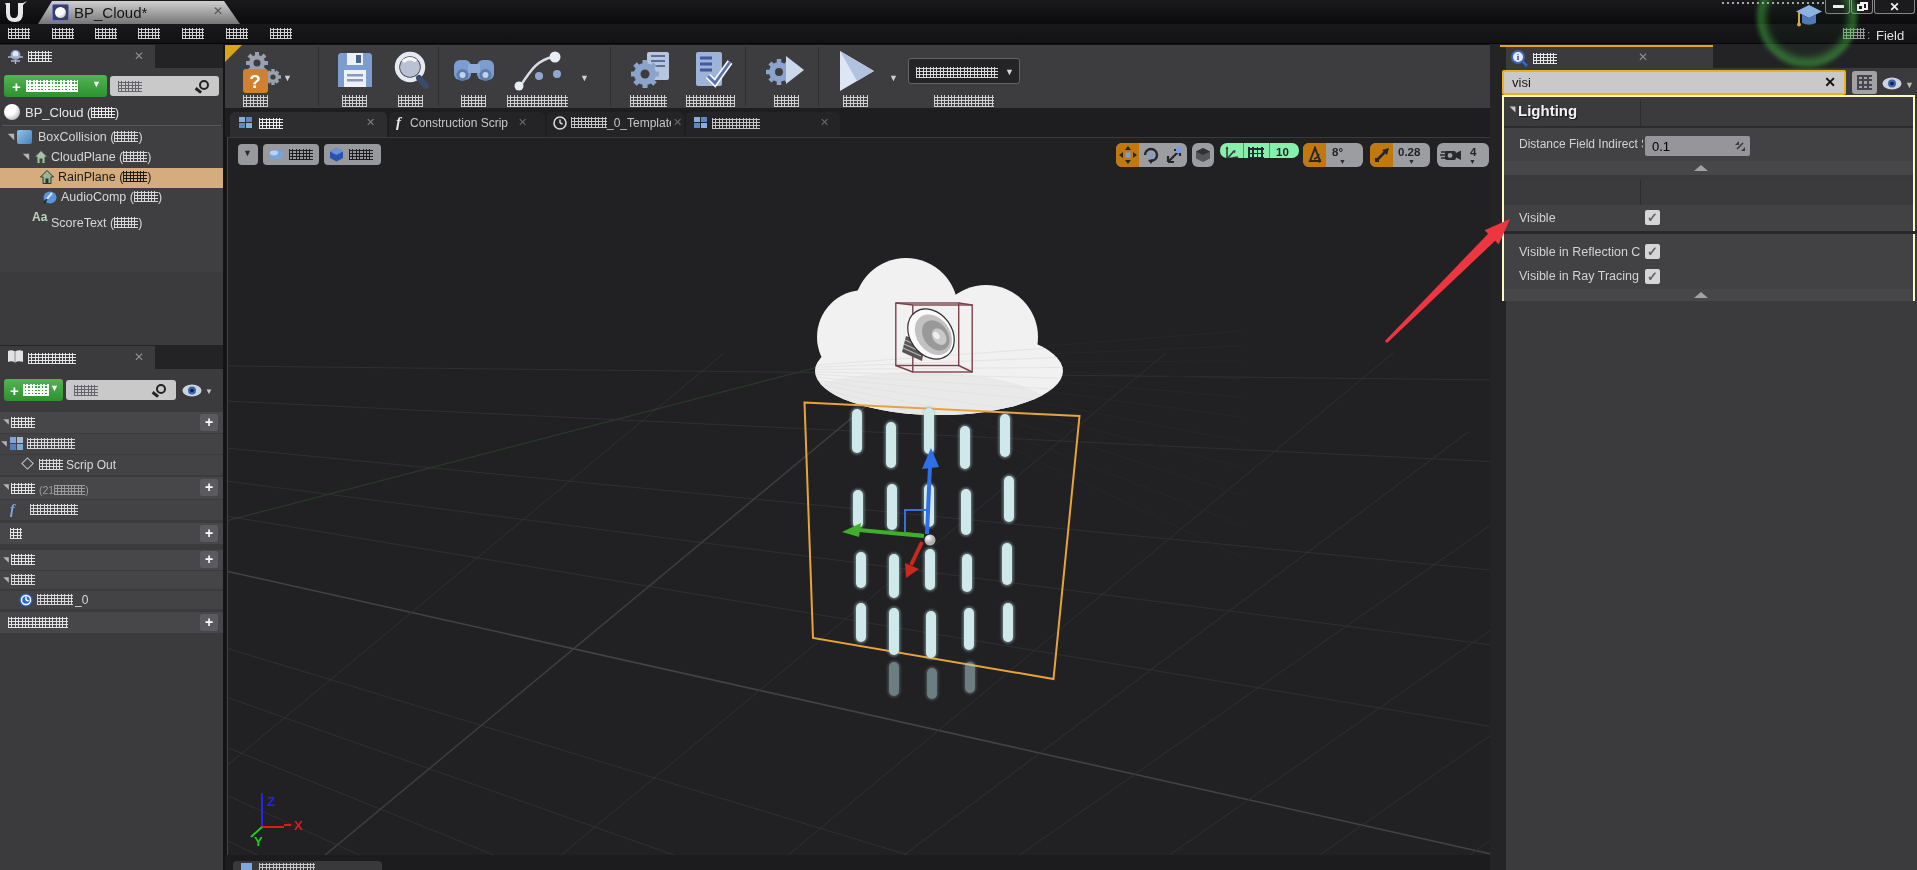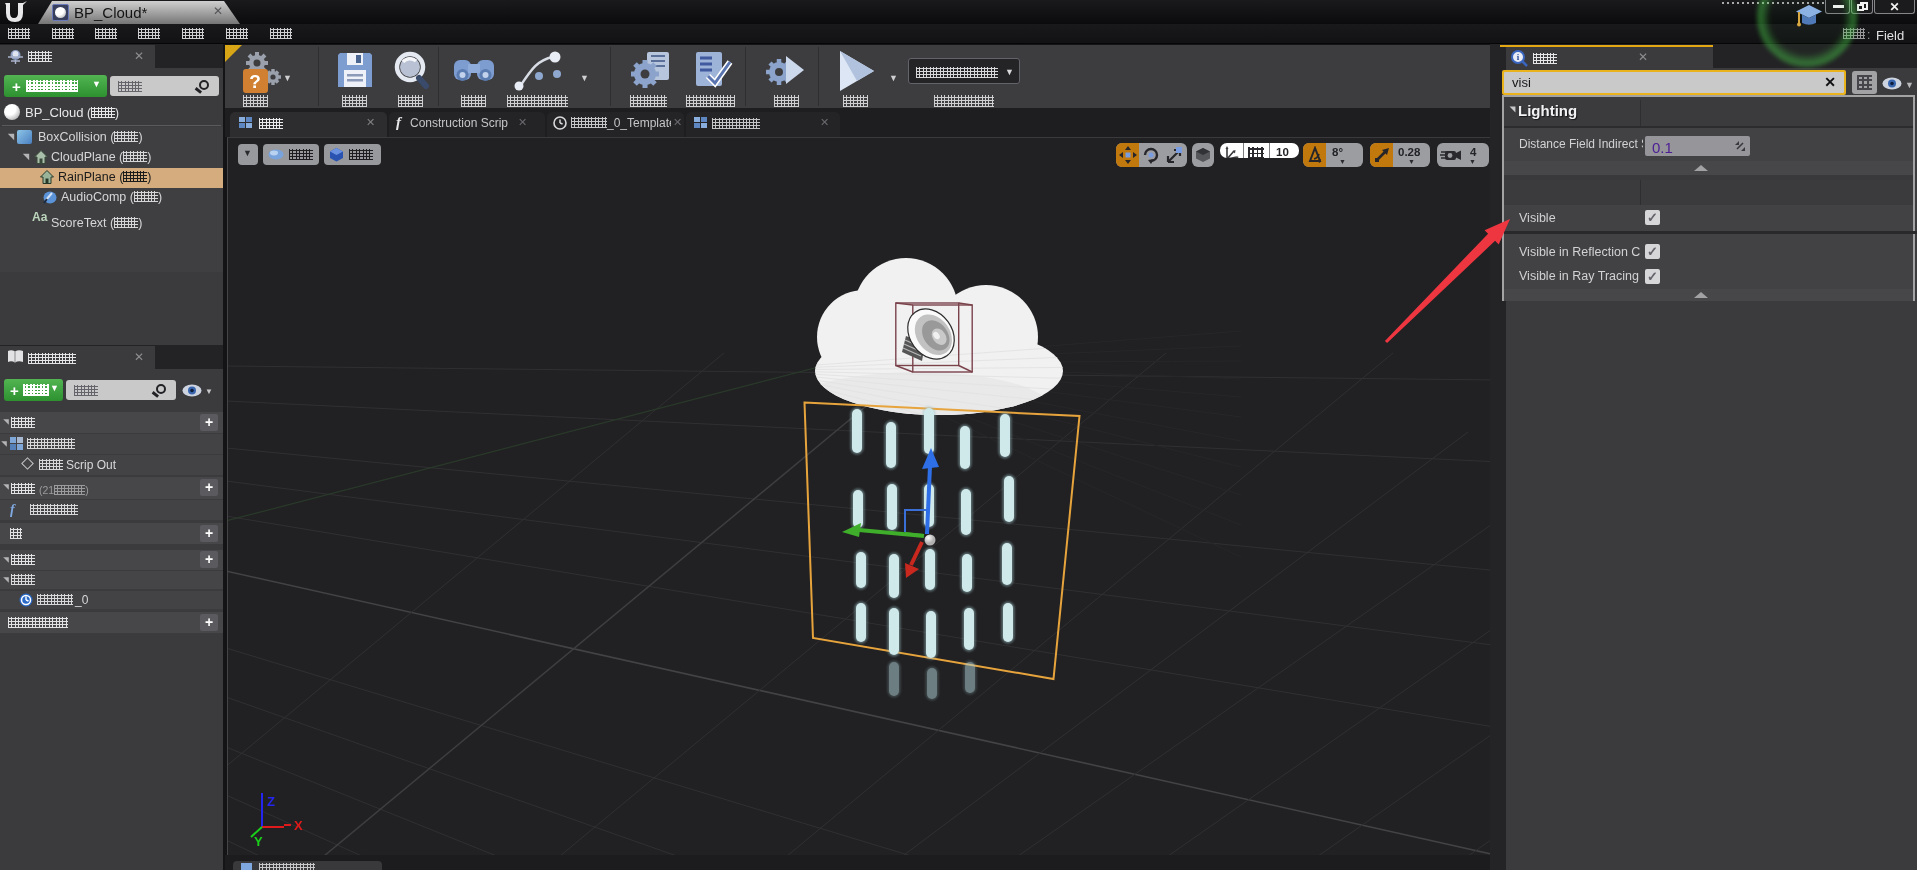--- a/index.html
+++ b/index.html
@@ -551,21 +551,21 @@
         <path d="M2,16 L14,4 M2,16 L2,10 M2,16 L8,16 M14,4 L8,4 M14,4 L14,10" stroke="#26262a" stroke-width="2.2" fill="none"></path>
         <rect x="10" y="1" width="6" height="6" fill="#7a9ce0"></rect>
       </svg>
  </div>
  <div class="abs" style="left:964px;top:5px;width:22px;height:24px;border-radius:6px;background:#9b9da0">
       <svg class="abs" style="left:3px;top:4px" width="16" height="16">
         <path d="M8,1 L15,4.5 L15,11.5 L8,15 L1,11.5 L1,4.5 Z" fill="#55565a"></path>
         <path d="M8,1 L15,4.5 L8,8 L1,4.5 Z" fill="#313236"></path>
       </svg>
     </div>
- <div class="abs" style="left:992px;top:5px;width:79px;height:15px;border-radius:7px;background:#ffffff;overflow:hidden">
+ <div class="abs" style="left:992px;top:5px;width:79px;height:15px;border-radius:7px;background:#86efac;overflow:hidden">
   <svg class="abs" style="left:3px;top:2px" width="17" height="17">
         <path d="M4,14 L4,3 M4,14 L14,12 M4,14 L11,6" stroke="#3a3a3e" stroke-width="1.6" fill="none"></path>
         <path d="M4,1 L2.5,4 L5.5,4 Z M15,10.5 L13,14.5 L15.5,14 Z M12.5,5 L9.5,6 L12,8.5 Z" fill="#3a3a3e"></path>
       </svg>
   <span class="abs" style="left:7px;top:16px;font-size:7px;color:#2a2a2e">▼</span>
   <div class="abs" style="left:23px;top:0;width:1px;height:24px;background:#7c7e82"></div>
   <div class="abs" style="left:28px;top:4px;width:16px;height:16px;background:repeating-linear-gradient(0deg,#2a2a2e 0 1.6px,transparent 1.6px 4.4px),repeating-linear-gradient(90deg,#2a2a2e 0 1.6px,transparent 1.6px 4.4px)"></div>
   <div class="abs" style="left:49px;top:0;width:1px;height:24px;background:#7c7e82"></div>
   <span class="abs" style="left:56px;top:3px;font-size:11.5px;font-weight:bold;color:#232327">10</span>
   <span class="abs" style="left:60px;top:15px;font-size:7px;color:#2a2a2e">▼</span>
@@ -632,31 +632,31 @@
 <div class="abs" style="left:1852px;top:71px;width:25px;height:23px;background:#a2a2a5;border-radius:3px">
     <div class="abs" style="left:5px;top:4px;width:15px;height:15px;background:repeating-linear-gradient(0deg,#45454a 0 2px,transparent 2px 4.4px),repeating-linear-gradient(90deg,#45454a 0 2px,transparent 2px 5px)"></div>
   </div>
 <svg class="abs" style="left:1882px;top:77px" width="23" height="13">
     <ellipse cx="10" cy="6.5" rx="9.5" ry="6" fill="#cdd4e0"></ellipse>
     <circle cx="10" cy="6.5" r="4" fill="#3a66b0"></circle>
     <circle cx="10" cy="6.5" r="1.8" fill="#0e1e3a"></circle>
   </svg>
 <span class="abs" style="left:1905px;top:80px;color:#b8b8ba;font-size:9px">▼</span>
 
-<div class="abs" style="left:1502px;top:95px;width:413px;height:206px;border:2px solid #a3a3a3;background:#3b3b3d">
+<div class="abs" style="left:1502px;top:95px;width:413px;height:206px;border:2px solid #fef9c3;background:#3b3b3d">
  <div class="abs" style="left:0;top:0;width:409px;height:29px">
       <span class="sectri" style="left:4px;top:8px;transform:scale(.65)"></span>
       <span class="sechead" style="left:14px;top:5px">Lighting</span>
     </div>
  <div class="abs" style="left:136px;top:3px;width:1px;height:61px;background:#2e2e30"></div>
  <div class="abs" style="left:0;top:29px;width:409px;height:2px;background:#2c2c2e"></div>
  <div class="abs" style="left:0;top:31px;width:409px;height:33px;background:#424245">
   <span class="dl" style="left:15px;top:9px;width:124px;overflow:hidden;white-space:nowrap;font-size:12px">Distance Field Indirect S</span>
   <div class="abs" style="left:141px;top:8px;width:105px;height:20px;background:#95959a;border-radius:2px">
-        <span class="abs" style="left:7px;top:3px;color:#4c1d95;font-size:15px">0.1</span>
+        <span class="abs" style="left:7px;top:3px;color:#000000;font-size:13px">0.1</span>
         <svg class="abs" style="right:5px;top:5px" width="10" height="10">
           <path d="M0,4 L4,0 L4,4 Z M10,6 L6,10 L10,10 Z" fill="#3a3a3e"></path>
           <path d="M2,8 L8,2" stroke="#3a3a3e" stroke-width="1.6"></path>
         </svg>
       </div>
  </div>
  <div class="abs" style="left:0;top:64px;width:409px;height:14px;background:#474749">
       <span class="upt" style="left:190px;top:4px"></span>
     </div>
  <div class="abs" style="left:0;top:78px;width:409px;height:5px;background:#39393b"></div>

